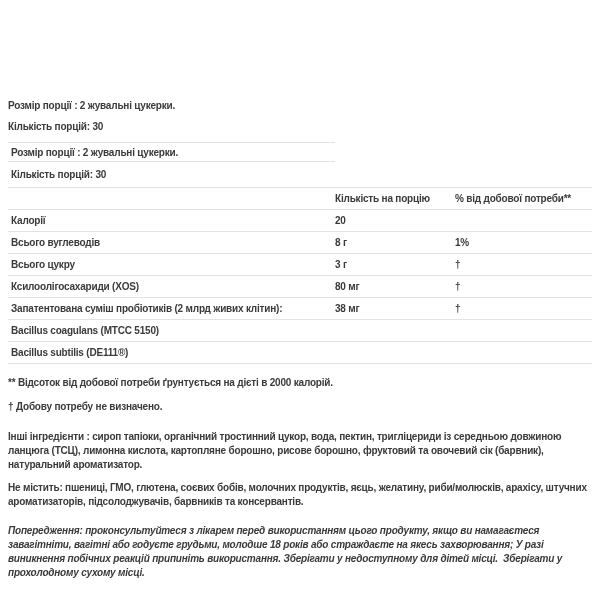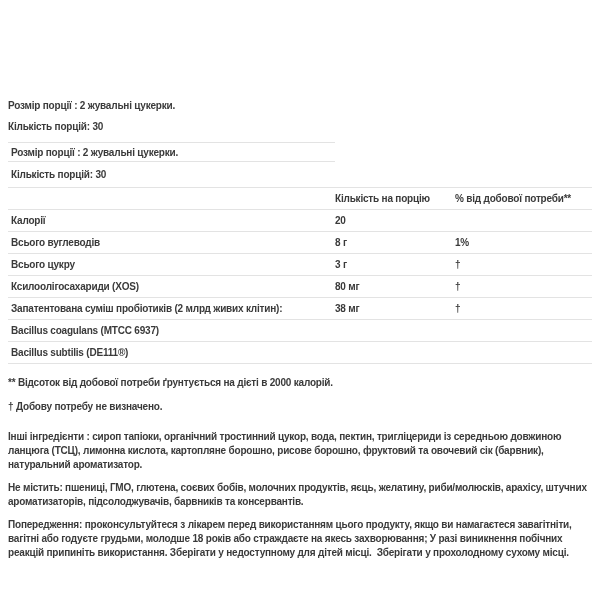--- a/index.html
+++ b/index.html
@@ -51,21 +51,21 @@
     border-bottom: 1px solid #e3e3e3;
   }
   tr.row-servings td { height: 25px; }
   tr.row-header td { height: 21px; }
   tr.row-data td { height: 21px; }
 
   .fn-dv { margin-top: 12px; }
   .fn-dagger { margin-top: 10px; }
   .ingredients { margin-top: 16px; }
   .no-contain { margin-top: 9px; }
-  .warning { margin-top: 9px; }
+  .warning { margin-top: 15px; font-style: italic; }
 </style>
 </head>
 <body>
 
 <div class="panel">
 
   <p>Розмір порції : 2 жувальні цукерки.</p>
   <p class="servings-intro">Кількість порцій: 30</p>
 
   <table class="facts">
@@ -109,21 +109,21 @@
         <td>Ксилоолігосахариди (XOS)</td>
         <td>80 мг</td>
         <td>†</td>
       </tr>
       <tr class="row-data">
         <td>Запатентована суміш пробіотиків (2 млрд живих клітин):</td>
         <td>38 мг</td>
         <td>†</td>
       </tr>
       <tr class="row-data">
-        <td>Bacillus coagulans (MTCC 6937)</td>
+        <td>Bacillus coagulans (MTCC 5150)</td>
         <td></td>
         <td></td>
       </tr>
       <tr class="row-data">
         <td>Bacillus subtilis (DE111®)</td>
         <td></td>
         <td></td>
       </tr>
     </tbody>
   </table>

